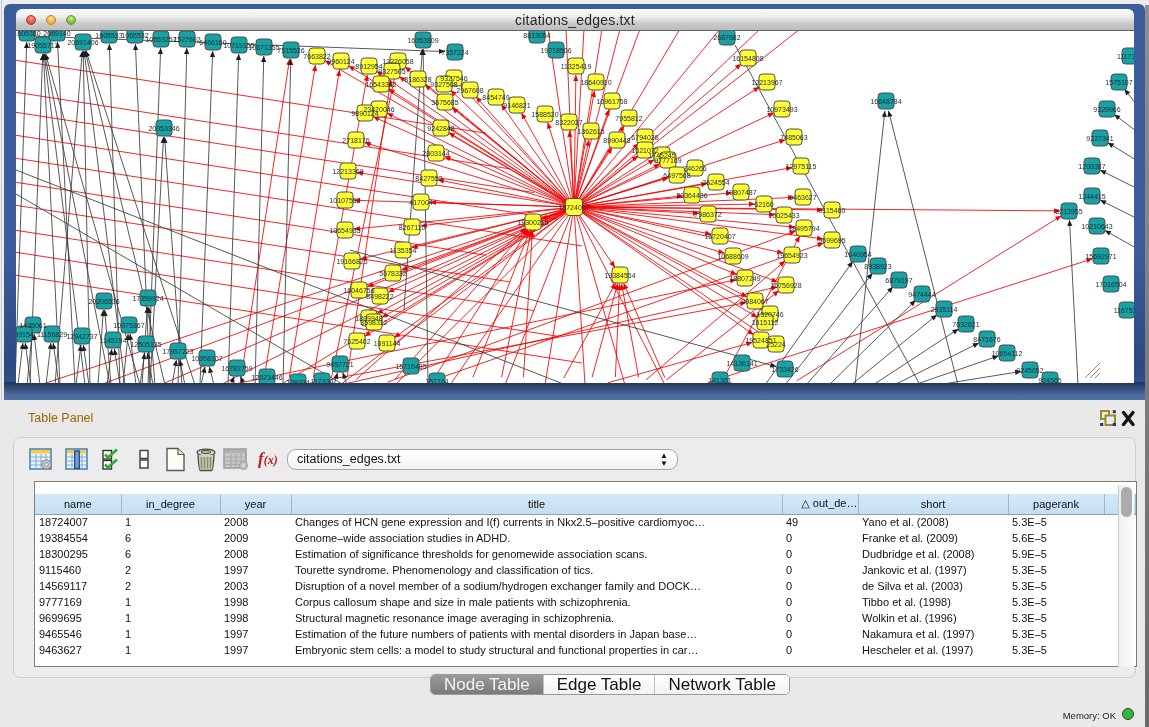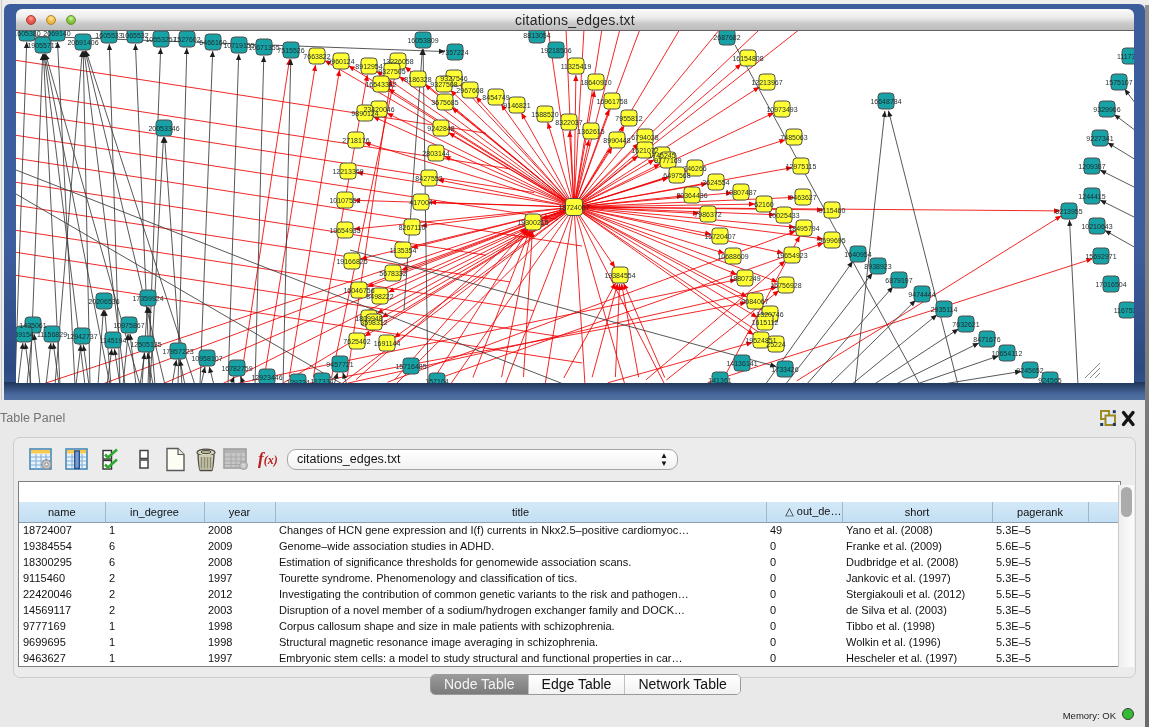--- a/index.html
+++ b/index.html
@@ -11,41 +11,41 @@
 .titlebar .title{position:absolute;left:0;right:0;top:3px;text-align:center;font-size:14px;color:#262626;letter-spacing:.2px}
 .tl{position:absolute;top:6px;width:10px;height:10px;border-radius:50%}
 .tl.r{left:10px;background:radial-gradient(circle at 50% 30%,#ffa39b 0%,#ec5f55 45%,#d23f33 100%);border:1px solid #ad3a31}
 .tl.y{left:30px;background:radial-gradient(circle at 50% 30%,#ffe9a8 0%,#f3c24a 45%,#dd9f2e 100%);border:1px solid #b1872d}
 .tl.g{left:50px;background:radial-gradient(circle at 50% 30%,#d2f3a5 0%,#8ccb47 45%,#6aa62d 100%);border:1px solid #6a9630}
 .canvaswrap{position:absolute;left:12px;top:27px;width:1118px;height:352px;background:#fff;overflow:hidden}
 
 .rightstrip{position:absolute;right:0;top:5px;width:4px;height:722px;background:linear-gradient(180deg,#8f8f8f,#6a6a6a)}
 
 .tpanel{position:absolute;left:0;top:400px;width:1146px;height:327px;background:#e9e9e9}
-.tpanel .phead{position:absolute;left:0;top:11px;font-size:12.5px;color:#737373}
+.tpanel .phead{position:absolute;left:28px;top:11px;font-size:12.5px;color:#a16207}
 .picons{position:absolute;right:9px;top:10px;height:17px}
 .container{position:absolute;left:13px;top:37px;width:1123px;height:241px;background:#ececec;border:1px solid #cdcdcd;border-radius:7px}
 .toolbar{position:absolute;left:6px;top:9px;height:26px;width:100%}
 .ticon{position:absolute;top:0}
 .combo{position:absolute;left:267px;top:2px;width:391px;height:21px;background:linear-gradient(180deg,#ffffff,#f2f2f2);border:1px solid #a6a6a6;border-radius:9px;font-size:12.5px;color:#111;line-height:19px;padding-left:9px}
 .combo .arr{position:absolute;right:9px;top:2px;font-size:8px;color:#111;line-height:8px}
 
-.dtable{position:absolute;left:4px;top:43px;width:1103px;height:186px;border:1px solid #7e7e7e;background:#fff;font-size:11px;padding-top:20px}
+.dtable{position:absolute;left:20px;top:43px;width:1103px;height:186px;border:1px solid #7e7e7e;background:#fff;font-size:11px;padding-top:12px}
 table.grid{border-collapse:collapse;table-layout:fixed;width:1100px}
 table.grid th{height:20px;background:linear-gradient(180deg,#d3e9f8,#c3dff3);border-right:1px solid #9fb8c9;border-bottom:1px solid #8aa0af;font-weight:normal;font-size:11px;color:#111;padding:0}
 table.grid td{height:16px;padding:0 0 0 4px;white-space:nowrap;overflow:hidden;color:#111}
 td.c0{padding-left:4px}
 td.c4{padding-left:9px}td.c5{padding-left:9px}td.c6{padding-left:15px}
 .colg{width:86px}.col1{width:99px}.col2{width:71px}.col3{width:491px}.col4{width:76px}.col5{width:150px}.col6{width:96px}.col7{width:31px}
 th.h7{background:#ececec;border-right:none}
 .vsb{position:absolute;right:1px;top:47px;width:16px;height:182px;background:linear-gradient(90deg,#efefef,#fcfcfc);border-left:1px solid #c9c9c9}
 .vsb .thumb{position:absolute;left:2px;top:2px;width:11px;height:30px;border-radius:6px;background:#ababab}
 
 .tabs{position:absolute;left:430px;top:274px;height:21px;display:flex;border:1px solid #9a9a9a;border-radius:5px;overflow:hidden;background:#fff}
-.tab{font-size:14px;line-height:19px;padding:0 13px;color:#111;background:linear-gradient(180deg,#ffffff,#f2f2f2);border-left:1px solid #bfbfbf}
+.tab{font-size:17px;line-height:19px;padding:0 13px;color:#111;background:linear-gradient(180deg,#ffffff,#f2f2f2);border-left:1px solid #bfbfbf}
 .tab:first-child{border-left:none}
 .tab.sel{background:linear-gradient(180deg,#9a9a9a,#7b7b7b);color:#f4f4f4}
 .statusbar{position:absolute;left:0;top:300px;width:1146px;height:27px;background:#e9e9e9}
 .mem{position:absolute;right:30px;top:10px;font-size:9.5px;color:#222}
 .memdot{position:absolute;right:12px;top:8px;width:12px;height:12px;border-radius:50%;background:#33bb33;border:1px solid #3c3c3c}
 </style></head>
 <body>
 <div class="leftline"></div>
 <div class="gwin">
   <div class="botgrad"></div>
@@ -857,30 +857,20 @@
               <td class="c0">9115460</td>
               <td class="c1">2</td>
               <td class="c2">1997</td>
               <td class="c3">Tourette syndrome. Phenomenology and classification of tics.</td>
               <td class="c4">0</td>
               <td class="c5">Jankovic et al. (1997)</td>
               <td class="c6">5.3E–5</td>
               <td class="c7"></td>
             </tr>
 <tr>
-              <td class="c0">22420046</td>
-              <td class="c1">2</td>
-              <td class="c2">2012</td>
-              <td class="c3">Investigating the contribution of common genetic variants to the risk and pathogen…</td>
-              <td class="c4">0</td>
-              <td class="c5">Stergiakouli et al. (2012)</td>
-              <td class="c6">5.5E–5</td>
-              <td class="c7"></td>
-            </tr>
-<tr>
               <td class="c0">14569117</td>
               <td class="c1">2</td>
               <td class="c2">2003</td>
               <td class="c3">Disruption of a novel member of a sodium/hydrogen exchanger family and DOCK…</td>
               <td class="c4">0</td>
               <td class="c5">de Silva et al. (2003)</td>
               <td class="c6">5.3E–5</td>
               <td class="c7"></td>
             </tr>
 <tr>
@@ -893,20 +883,30 @@
               <td class="c6">5.3E–5</td>
               <td class="c7"></td>
             </tr>
 <tr>
               <td class="c0">9699695</td>
               <td class="c1">1</td>
               <td class="c2">1998</td>
               <td class="c3">Structural magnetic resonance image averaging in schizophrenia.</td>
               <td class="c4">0</td>
               <td class="c5">Wolkin et al. (1996)</td>
+              <td class="c6">5.3E–5</td>
+              <td class="c7"></td>
+            </tr>
+<tr>
+              <td class="c0">9465546</td>
+              <td class="c1">1</td>
+              <td class="c2">1997</td>
+              <td class="c3">Estimation of the future numbers of patients with mental disorders in Japan base…</td>
+              <td class="c4">0</td>
+              <td class="c5">Nakamura et al. (1997)</td>
               <td class="c6">5.3E–5</td>
               <td class="c7"></td>
             </tr>
 <tr>
               <td class="c0">9463627</td>
               <td class="c1">1</td>
               <td class="c2">1997</td>
               <td class="c3">Embryonic stem cells: a model to study structural and functional properties in car…</td>
               <td class="c4">0</td>
               <td class="c5">Hescheler et al. (1997)</td>

